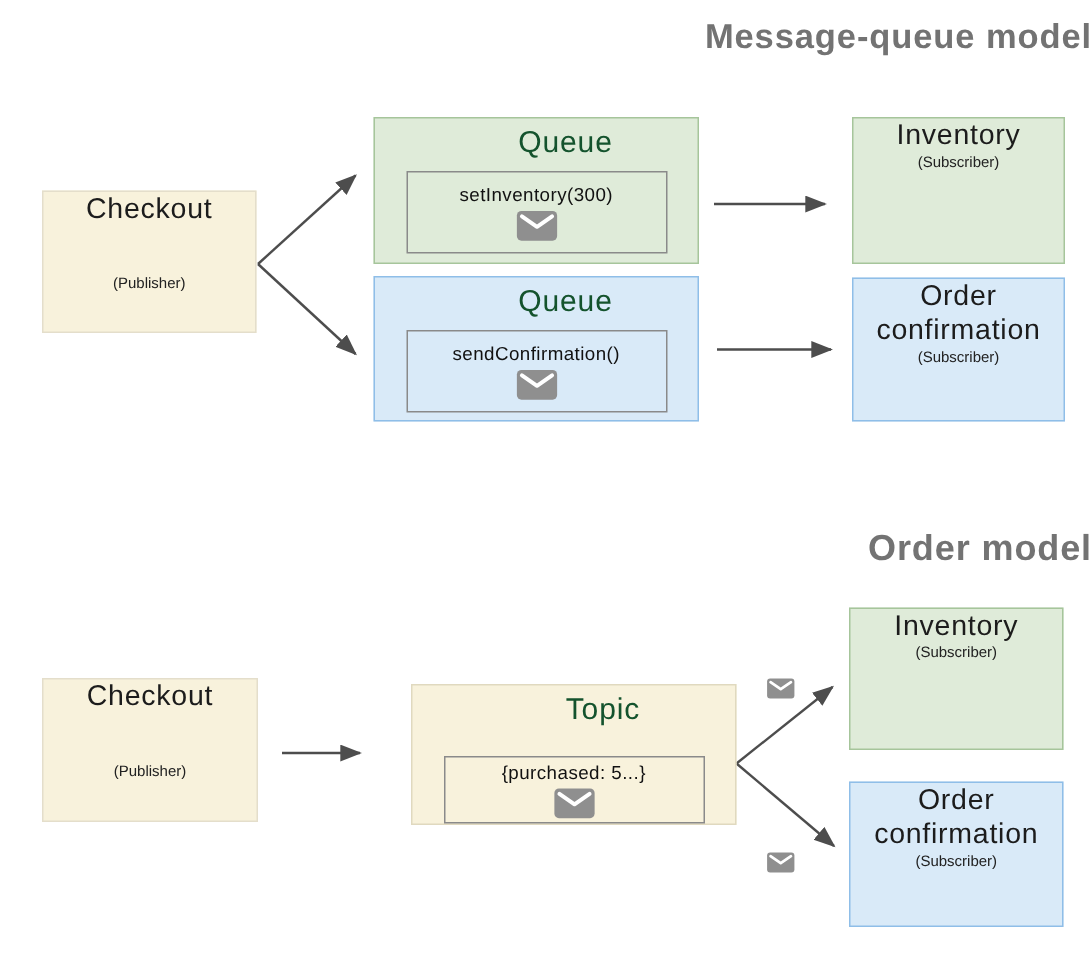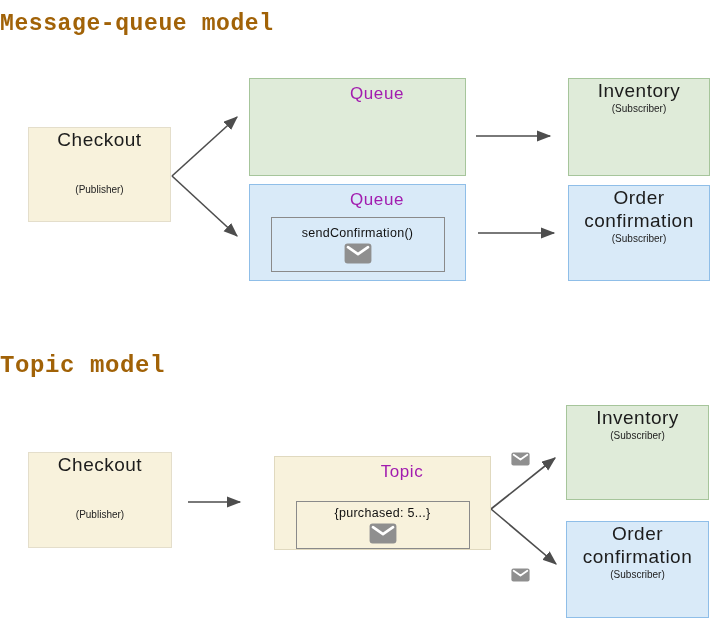--- a/index.html
+++ b/index.html
@@ -25,26 +25,25 @@
   .arrows line {
     stroke: var(--arrow, #4d4d4d);
     stroke-width: 1.6;
   }
   .arrowhead-path { fill: var(--arrow, #4d4d4d); }
 
   .section-title {
     position: absolute;
     left: 0;
     width: 100%;
-    text-align: left;
+    text-align: right;
     font-size: 23px;
     font-weight: 600;
     letter-spacing: 0.6px;
-    color: #a16207;
-    font-family: Liberation Mono, monospace;
+    color: #737373;
   }
   .t1 { top: 11px; }
   .t2 { top: 352px; font-size: 24px; }
 
   .box {
     position: absolute;
     box-sizing: border-box;
     display: flex;
     flex-direction: column;
     align-items: center;
@@ -79,24 +78,24 @@
     font-size: 10px;
     margin-top: 1px;
     color: #222222;
   }
 
   .container-box {
     justify-content: flex-start;
     padding-top: 5px;
   }
   .container-title {
-    font-size: 17px;
+    font-size: 20px;
     letter-spacing: 0.6px;
     margin-bottom: 7px;
-    color: #a21caf;
+    color: #14532d;
     margin-left: 39px;
   }
   .message-box {
     box-sizing: border-box;
     width: 174px;
     height: 55px;
     border: 1.5px solid var(--message_border, #8a8a8a);
     display: flex;
     flex-direction: column;
     align-items: center;
@@ -141,20 +140,27 @@
 
   <div class="section-title t1">Message-queue model</div>
 
   <div class="box publisher" style="left:28px; top:127px; width:143px; height:95px;">
     <div class="box-name">Checkout</div>
     <div class="box-role">(Publisher)</div>
   </div>
 
   <div class="box green container-box" style="left:249px; top:78px; width:217px; height:98px;">
     <div class="container-title">Queue</div>
+    <div class="message-box">
+      <div class="message-text">setInventory(300)</div>
+      <span class="email-icon lg"><svg viewBox="0 0 24 18" width="100%" height="100%" preserveAspectRatio="none">
+            <rect x="0.5" y="0.5" width="23" height="17" rx="2.6" fill="currentColor"></rect>
+            <path d="M3.4 3.6 L12 9.6 L20.6 3.6" fill="none" stroke="#ffffff" stroke-width="2.3" stroke-linecap="round" stroke-linejoin="round"></path>
+          </svg></span>
+    </div>
   </div>
 
   <div class="box blue container-box" style="left:249px; top:184px; width:217px; height:97px;">
     <div class="container-title">Queue</div>
     <div class="message-box">
       <div class="message-text">sendConfirmation()</div>
       <span class="email-icon lg"><svg viewBox="0 0 24 18" width="100%" height="100%" preserveAspectRatio="none">
             <rect x="0.5" y="0.5" width="23" height="17" rx="2.6" fill="currentColor"></rect>
             <path d="M3.4 3.6 L12 9.6 L20.6 3.6" fill="none" stroke="#ffffff" stroke-width="2.3" stroke-linecap="round" stroke-linejoin="round"></path>
           </svg></span>
@@ -164,21 +170,21 @@
   <div class="box green" style="left:568px; top:78px; width:142px; height:98px;">
     <div class="box-name">Inventory</div>
     <div class="box-role">(Subscriber)</div>
   </div>
 
   <div class="box blue" style="left:568px; top:185px; width:142px; height:96px; padding:0 10px;">
     <div class="box-name">Order confirmation</div>
     <div class="box-role">(Subscriber)</div>
   </div>
 
-  <div class="section-title t2">Topic model</div>
+  <div class="section-title t2">Order model</div>
 
   <div class="box publisher" style="left:28px; top:452px; width:144px; height:96px;">
     <div class="box-name">Checkout</div>
     <div class="box-role">(Publisher)</div>
   </div>
 
   <div class="box topic-box container-box" style="left:274px; top:456px; width:217px; height:94px;">
     <div class="container-title">Topic</div>
     <div class="message-box" style="height:56px;">
       <div class="message-text">{purchased: 5...}</div>

